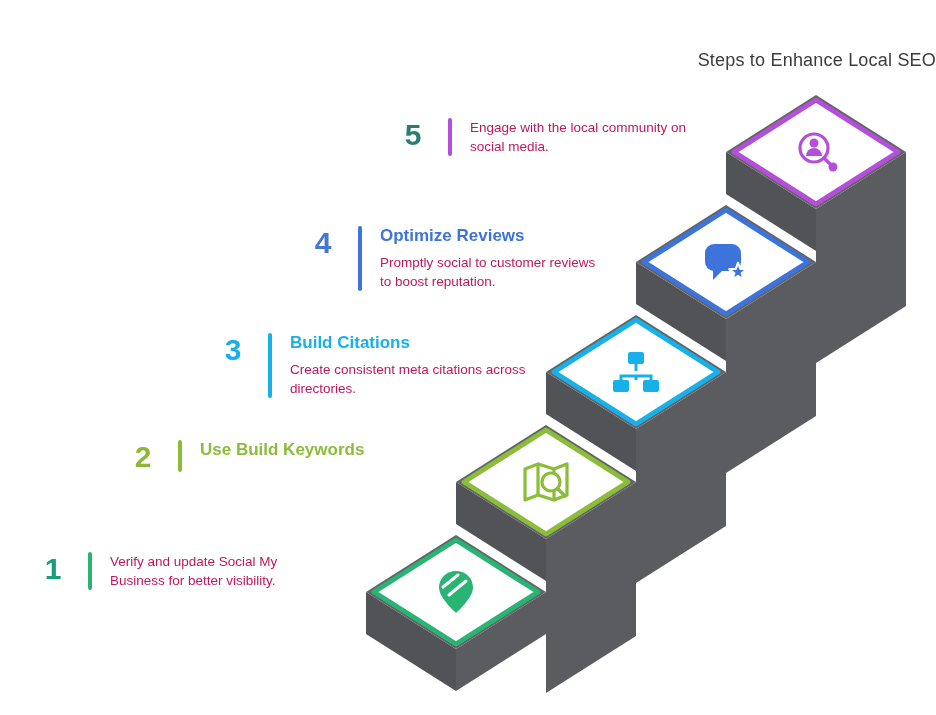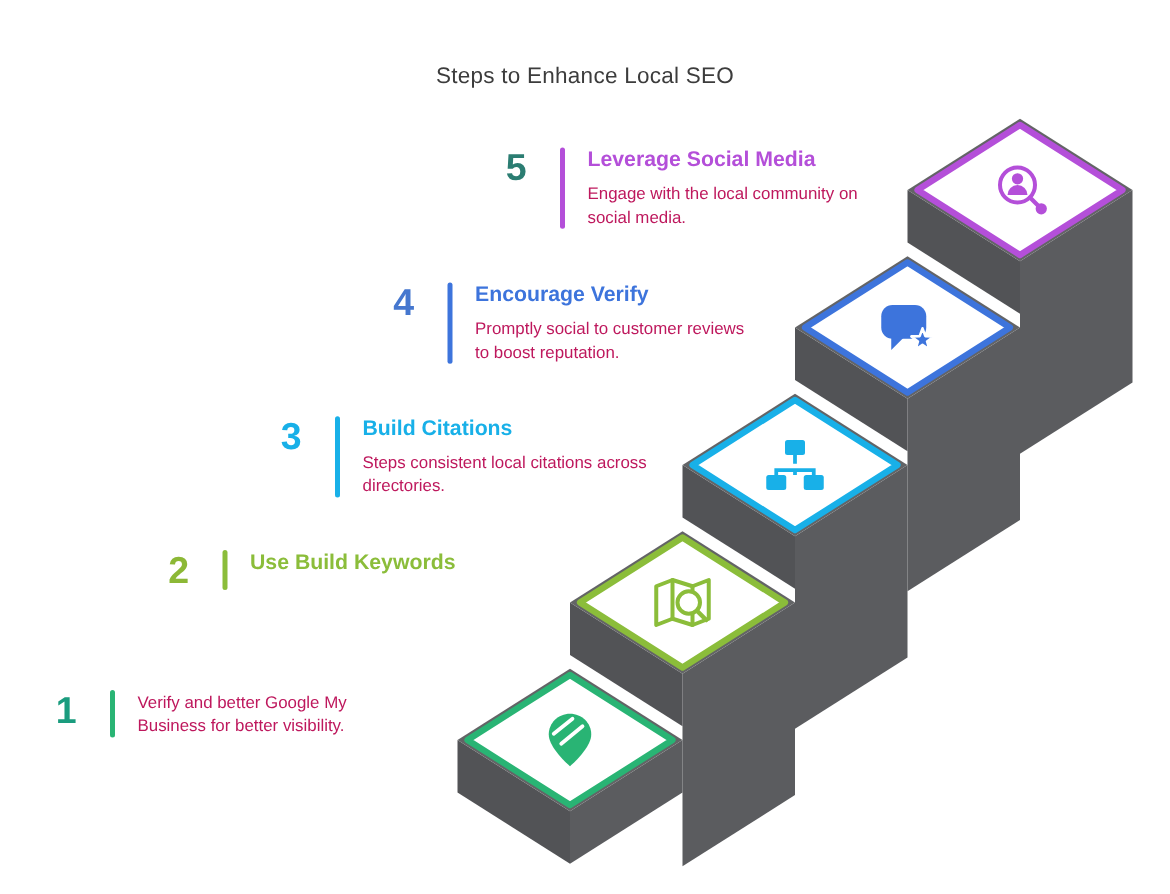--- a/index.html
+++ b/index.html
@@ -1,19 +1,19 @@
 <!DOCTYPE html>
 <html><head>
 <meta charset="utf-8">
 <style>
   html,body{margin:0;padding:0;background:#ffffff;}
   body{font-family:"Liberation Sans", sans-serif;}
   .canvas{position:relative;width:936px;height:715px;background:#ffffff;overflow:hidden;}
   .page-title{
-    position:absolute;top:50px;left:0;width:936px;text-align:center;
+    position:absolute;top:50px;left:0;width:936px;text-align:right;
     font-size:18px;font-weight:500;color:#3c3c3c;letter-spacing:.2px;
   }
   #staircase{position:absolute;left:0;top:0;width:936px;height:715px;}
   .step-block{position:absolute;display:flex;align-items:stretch;}
   .step-num{
     font-size:30px;font-weight:bold;width:34px;text-align:center;
     margin-right:18px;margin-top:2px;line-height:1;flex:none;
   }
   .step-bar{width:4px;border-radius:2px;flex:none;}
   .step-text{margin-left:18px;}
@@ -90,48 +90,47 @@
     <path d="M0,-21 C-9.5,-21 -17,-13.6 -17,-4.4 C-17,6.5 0,21 0,21 C0,21 17,6.5 17,-4.4 C17,-13.6 9.5,-21 0,-21 Z" fill="#29b474"></path>
     <path d="M-13,-5 L2,-17 M-7,3 L10,-11" stroke="#fff" stroke-width="3" stroke-linecap="round" fill="none"></path>
         </g>
       </g>
     </svg>
   <div id="steps">
       <div class="step-block" style="left: 36px; top: 552px;">
         <div class="step-num" style="color:#1a9c7e">1</div>
         <div class="step-bar" style="background:#29b474"></div>
         <div class="step-text" style="width:215px">
-          <div class="step-desc">Verify and better Google My Business for better visibility.</div>
+          <div class="step-desc">Verify and update Social My Business for better visibility.</div>
         </div>
       </div>
       <div class="step-block" style="left: 126px; top: 440px;">
         <div class="step-num" style="color:#8cb836">2</div>
         <div class="step-bar" style="background:#8bbd3a"></div>
         <div class="step-text" style="width:250px">
           <div class="step-title" style="color:#8bbd3a">Use Build Keywords</div>
         </div>
       </div>
       <div class="step-block" style="left: 216px; top: 333px;">
         <div class="step-num" style="color:#18b0e8">3</div>
         <div class="step-bar" style="background:#18b0e8"></div>
         <div class="step-text" style="width:240px">
           <div class="step-title" style="color:#18b0e8">Build Citations</div>
-          <div class="step-desc">Steps consistent local citations across directories.</div>
+          <div class="step-desc">Create consistent meta citations across directories.</div>
         </div>
       </div>
       <div class="step-block" style="left: 306px; top: 226px;">
         <div class="step-num" style="color:#4577cf">4</div>
         <div class="step-bar" style="background:#3d74dc"></div>
         <div class="step-text" style="width:225px">
-          <div class="step-title" style="color:#3d74dc">Encourage Verify</div>
+          <div class="step-title" style="color:#3d74dc">Optimize Reviews</div>
           <div class="step-desc">Promptly social to customer reviews to boost reputation.</div>
         </div>
       </div>
       <div class="step-block" style="left: 396px; top: 118px;">
         <div class="step-num" style="color:#2b7d72">5</div>
         <div class="step-bar" style="background:#b44fd9"></div>
         <div class="step-text" style="width:225px">
-          <div class="step-title" style="color:#b44fd9">Leverage Social Media</div>
           <div class="step-desc">Engage with the local community on social media.</div>
         </div>
       </div>
     </div>
 </div>
 
 </body></html>

